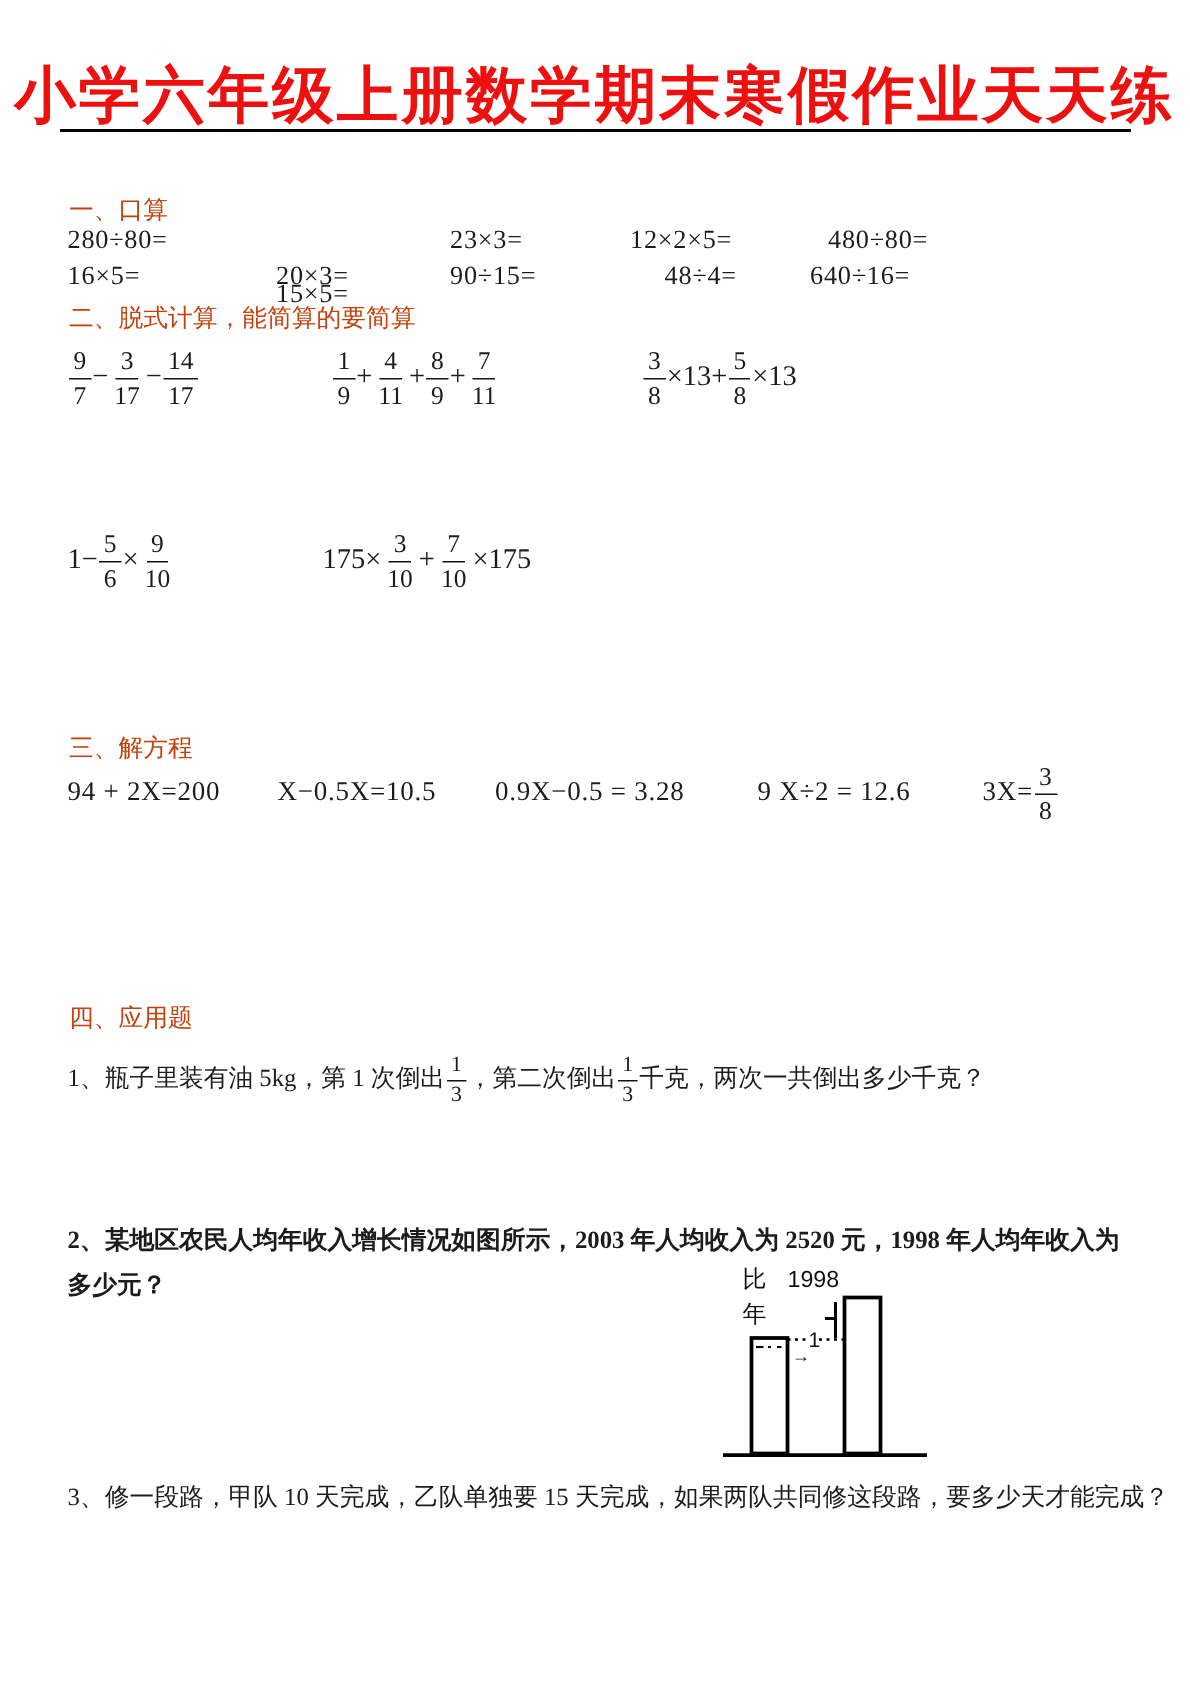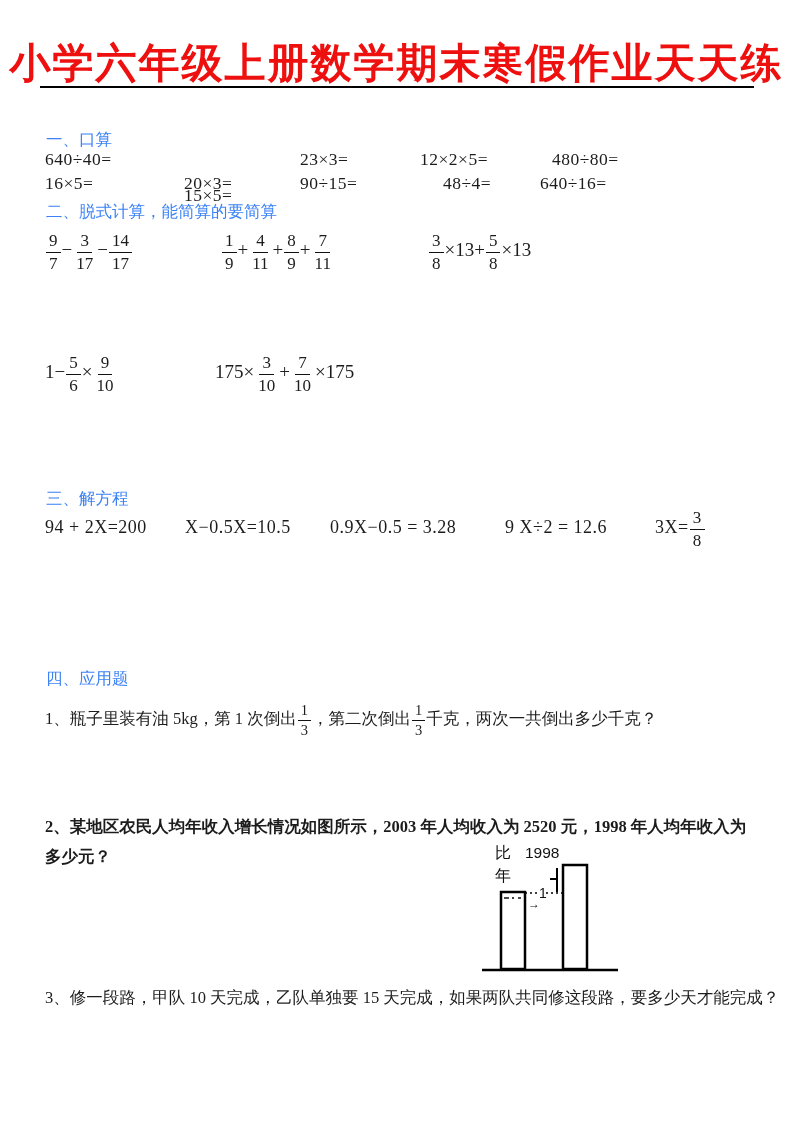--- a/index.html
+++ b/index.html
@@ -20,21 +20,21 @@
     position:absolute; top:86px; left:40px; width:714px; height:0;
     border-top:2px solid #000;
   }
   .dateline {
     position:absolute; top:94px; left:0; width:100%; text-align:center;
     font-family:"Liberation Sans","DejaVu Sans",sans-serif;
     font-size:22px; font-weight:bold; color:#111; white-space:nowrap;
   }
   .dateline .year { border-bottom:2px solid #000; padding-right:30px; }
   .heading {
-    position:absolute; left:46px; font-size:16.5px; color:#3b82f6; white-space:nowrap;
+    position:absolute; left:46px; font-size:16.5px; color:#c2410c; white-space:nowrap;
   }
   .oral-cell {
     position:absolute; font-size:17.5px; white-space:nowrap; letter-spacing:0.5px;
   }
   .expr {
     position:absolute; font-size:19px; white-space:nowrap;
   }
   .frac {
     display:inline-flex; flex-direction:column; align-items:center;
     vertical-align:middle; margin:0 1px; line-height:1.15; font-size:17px;
@@ -53,21 +53,21 @@
 </style>
 </head>
 <body>
 
 <div class="page">
 
   <div class="title">小学六年级上册数学期末寒假作业天天练</div>
   <div class="rule"></div>
 
   <div class="heading" style="top:129px;">一、口算</div>
-  <span class="oral-cell" style="left:45px;top:149px;">640÷40=</span>
+  <span class="oral-cell" style="left:45px;top:149px;">280÷80=</span>
   <span class="oral-cell" style="left:184px;top:149px;margin-top:36px;">15×5=</span>
   <span class="oral-cell" style="left:300px;top:149px;">23×3=</span>
   <span class="oral-cell" style="left:420px;top:149px;">12×2×5=</span>
   <span class="oral-cell" style="left:552px;top:149px;">480÷80=</span>
   <span class="oral-cell" style="left:45px;top:173px;">16×5=</span>
   <span class="oral-cell" style="left:184px;top:173px;">20×3=</span>
   <span class="oral-cell" style="left:300px;top:173px;">90÷15=</span>
   <span class="oral-cell" style="left:443px;top:173px;">48÷4=</span>
   <span class="oral-cell" style="left:540px;top:173px;">640÷16=</span>
 

